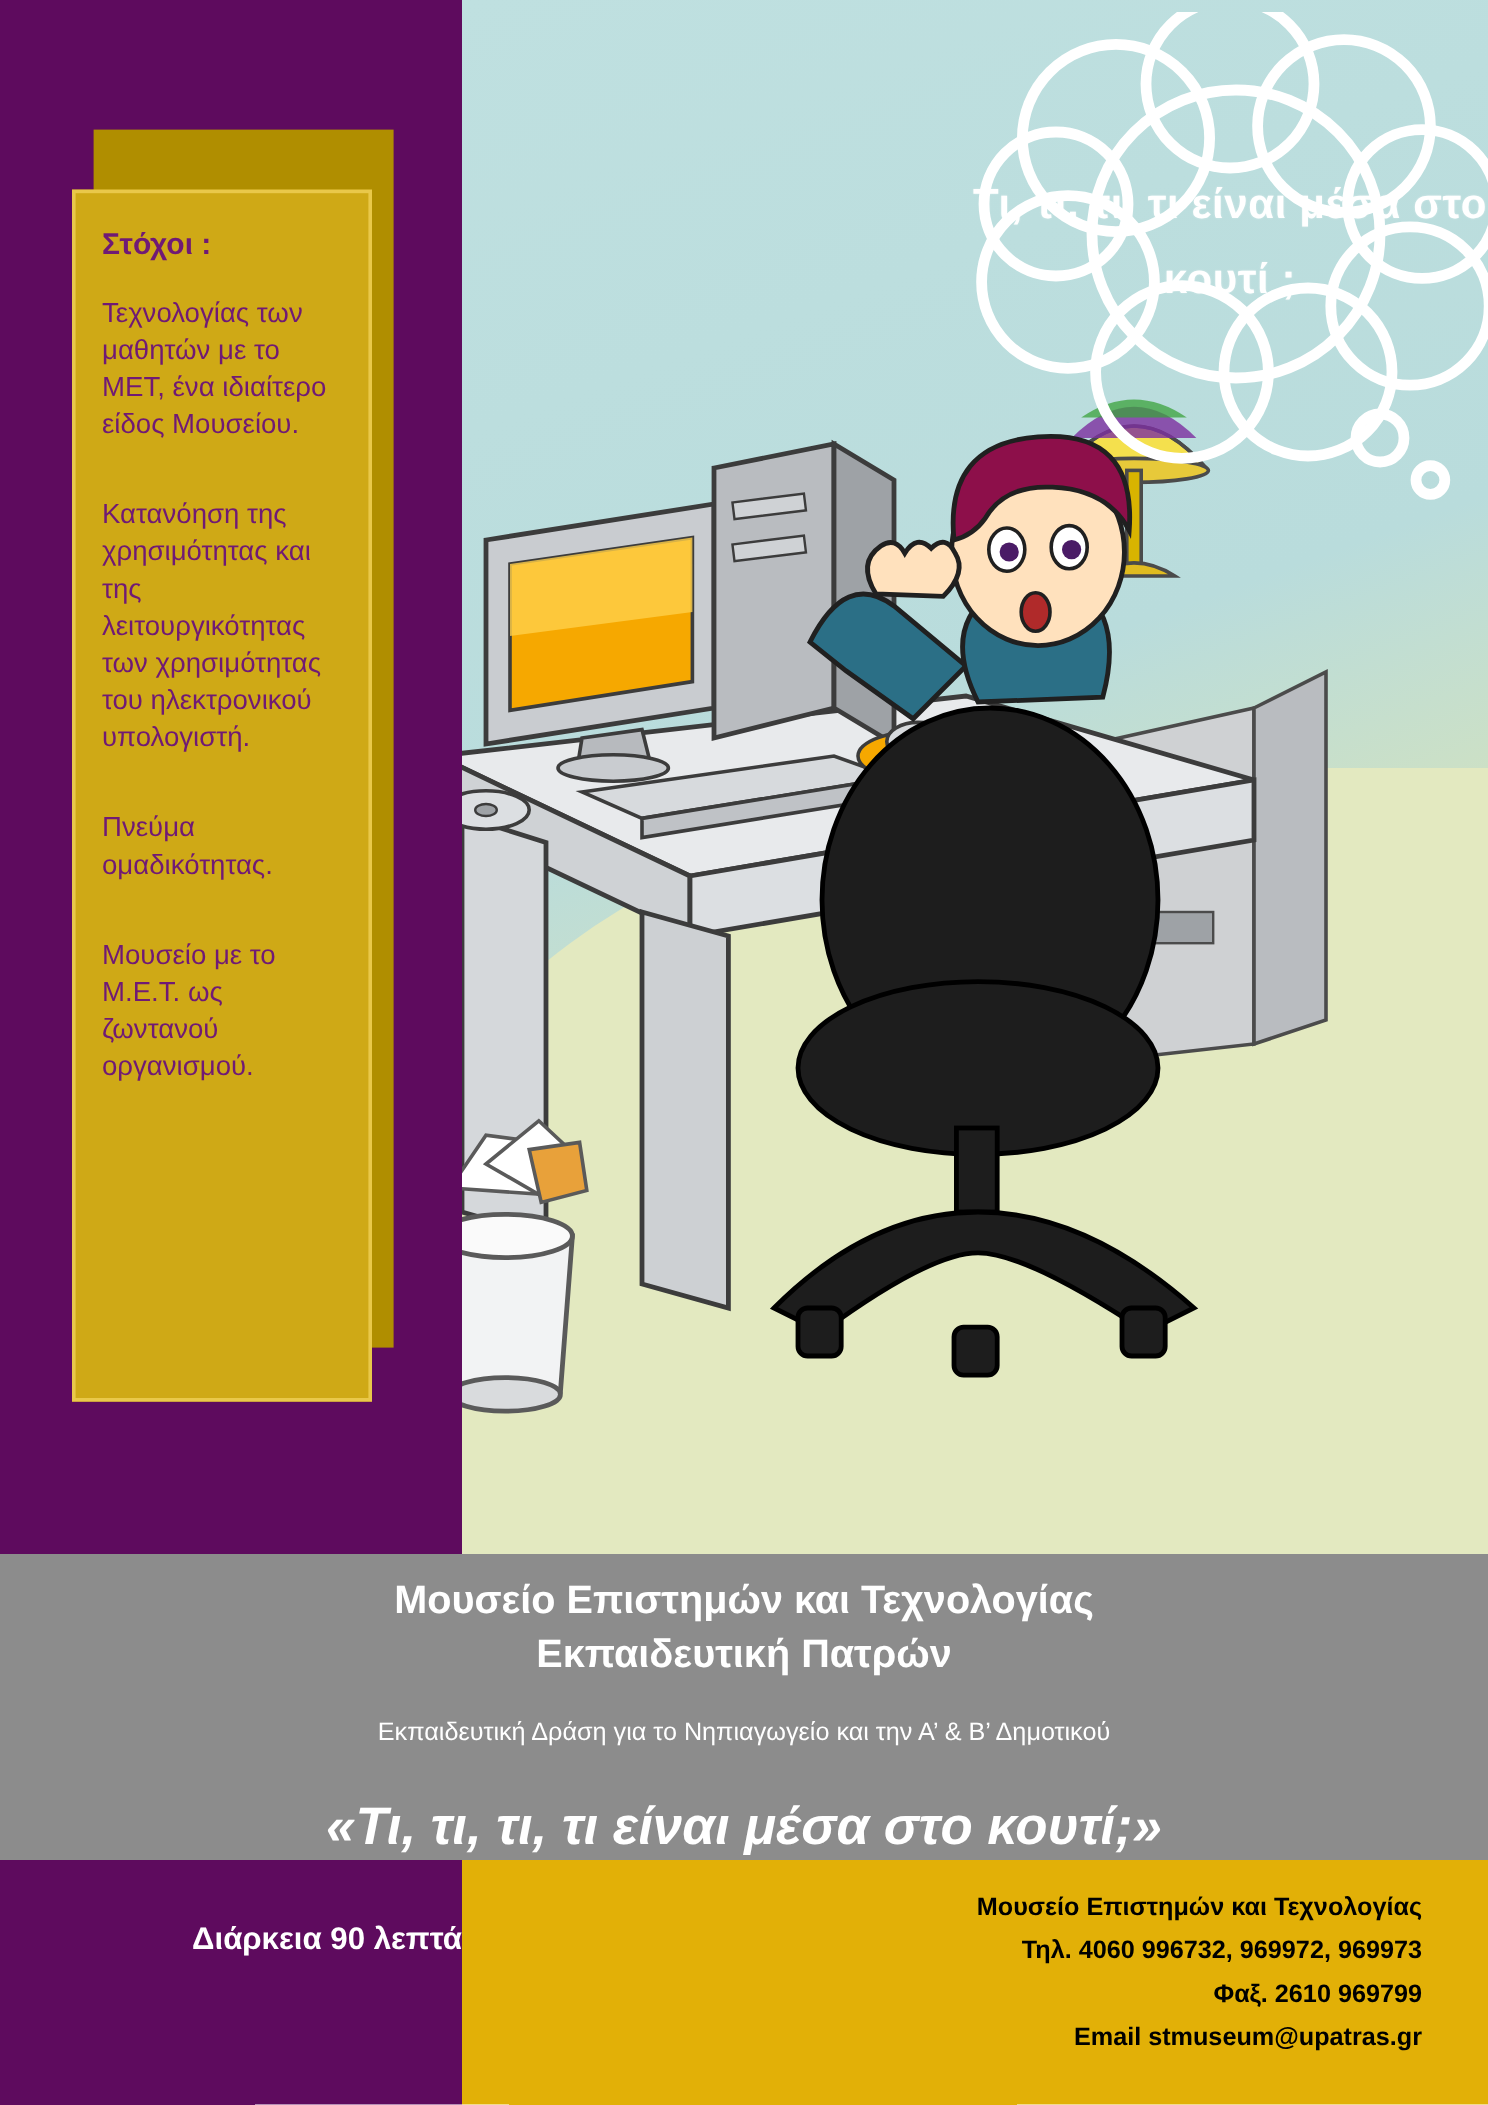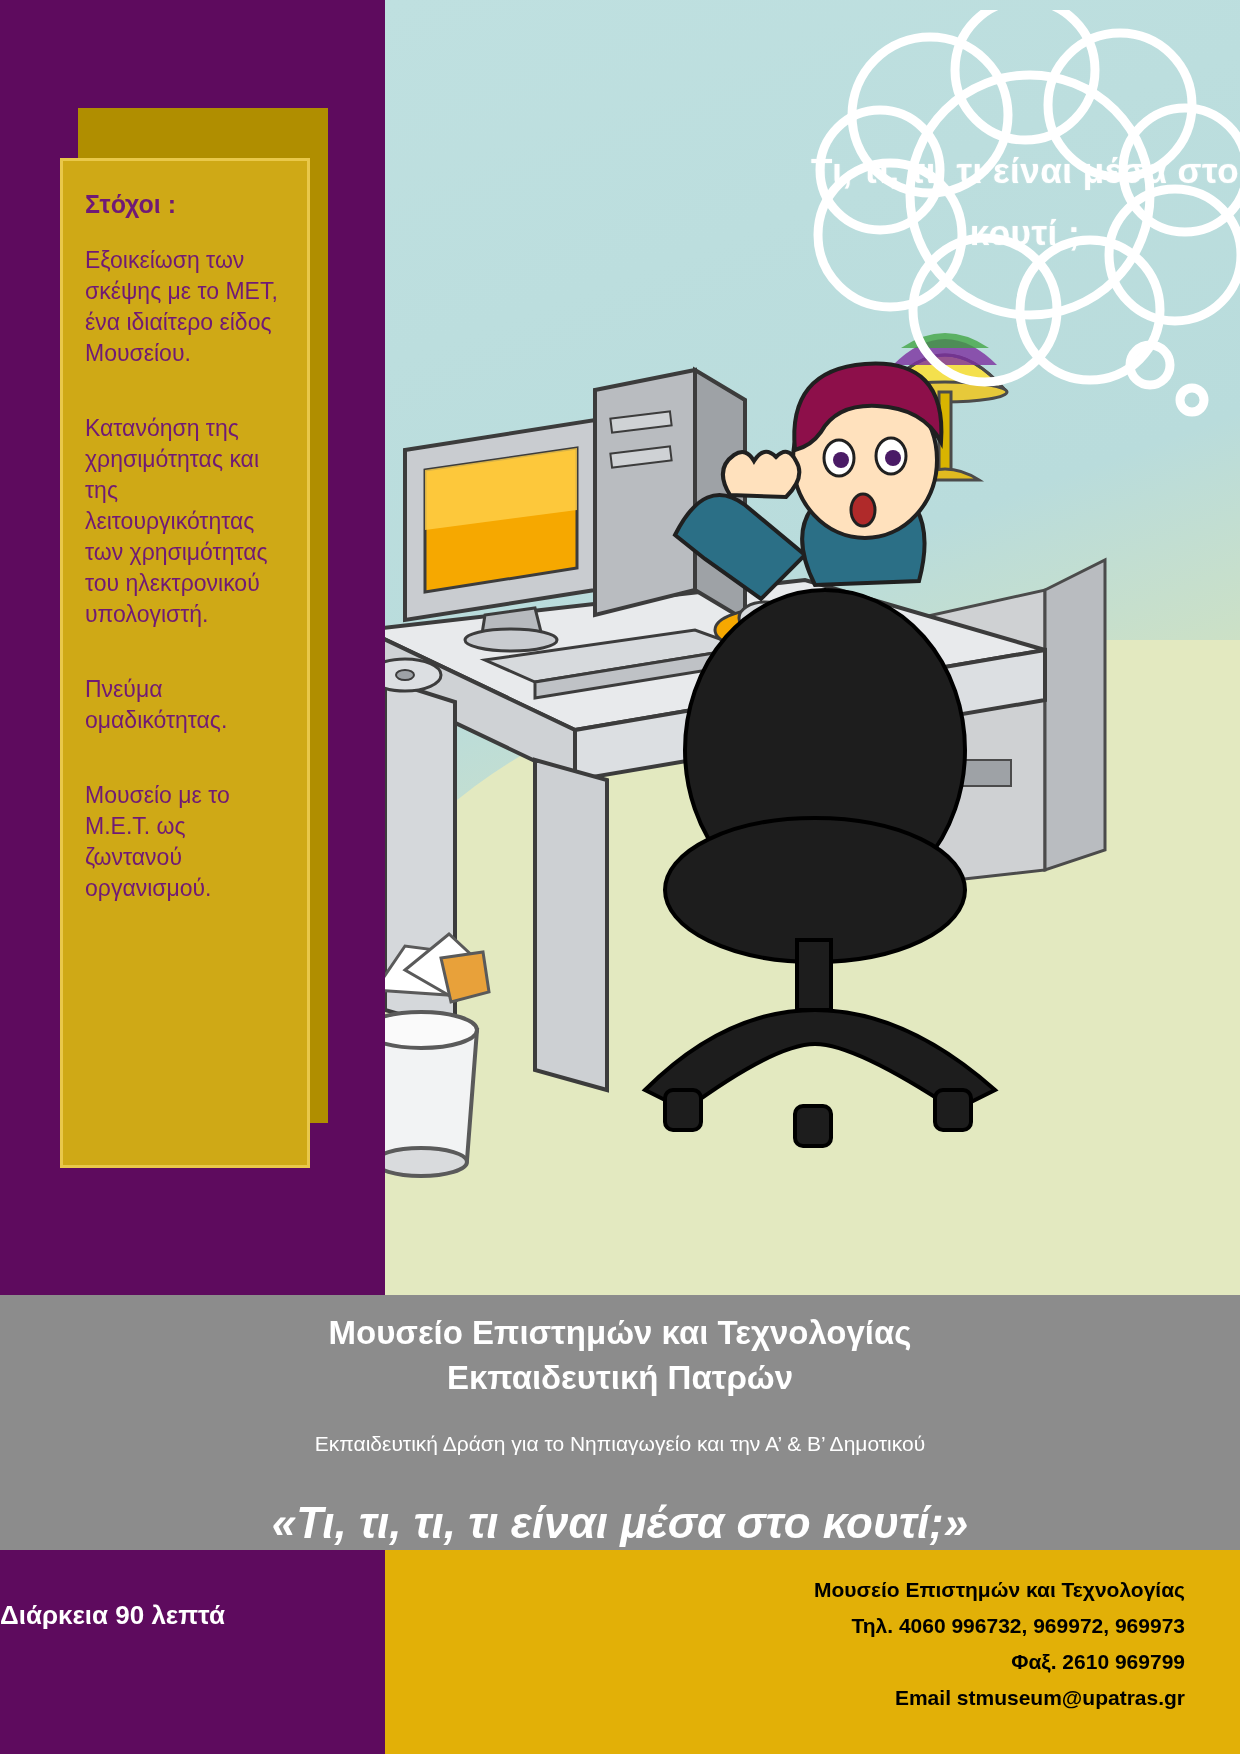--- a/index.html
+++ b/index.html
@@ -148,21 +148,21 @@
     left: 0; top: 0;
     width: 385px;
     height: 204px;
     background: #5e0b5e;
     color: #ffffff;
   }
   .duration {
     position: absolute;
     left: 0; top: 50px;
     width: 385px;
-    text-align: left;
+    text-align: right;
     font-size: 26px;
     font-weight: bold;
   }
   .bottom-gold {
     position: absolute;
     left: 385px; top: 0;
     width: 855px;
     height: 204px;
     background: #e2b007;
   }
@@ -299,21 +299,21 @@
             <circle cx="412" cy="390" r="12"></circle>
           </g>
         </svg>
         <div class="bubble-text">Τι, τι, τι, τι είναι μέσα στο κουτί ;</div>
       </div>
     </div>
 
     <div class="goals-shadow"></div>
     <div class="goals-box">
       <div class="goals-title">Στόχοι :</div>
-      <div class="goal-item">Εξοικείωση των σκέψης με το ΜΕΤ, ένα ιδιαίτερο είδος Μουσείου.</div>
+      <div class="goal-item">Τεχνολογίας των μαθητών με το ΜΕΤ, ένα ιδιαίτερο είδος Μουσείου.</div>
       <div class="goal-item">Κατανόηση  της χρησιμότητας και της λειτουργικότητας των χρησιμότητας του ηλεκτρονικού υπολογιστή.</div>
       <div class="goal-item">Πνεύμα ομαδικότητας.</div>
       <div class="goal-item">Μουσείο με το Μ.Ε.Τ. ως ζωντανού οργανισμού.</div>
     </div>
   </div>
 
   <div class="grey-band">
     <div class="museum-line1">Μουσείο Επιστημών και Τεχνολογίας</div>
     <div class="museum-line2">Εκπαιδευτική Πατρών</div>
     <div class="subtitle">Εκπαιδευτική Δράση για το Νηπιαγωγείο και την Α’ &amp; Β’ Δημοτικού</div>

